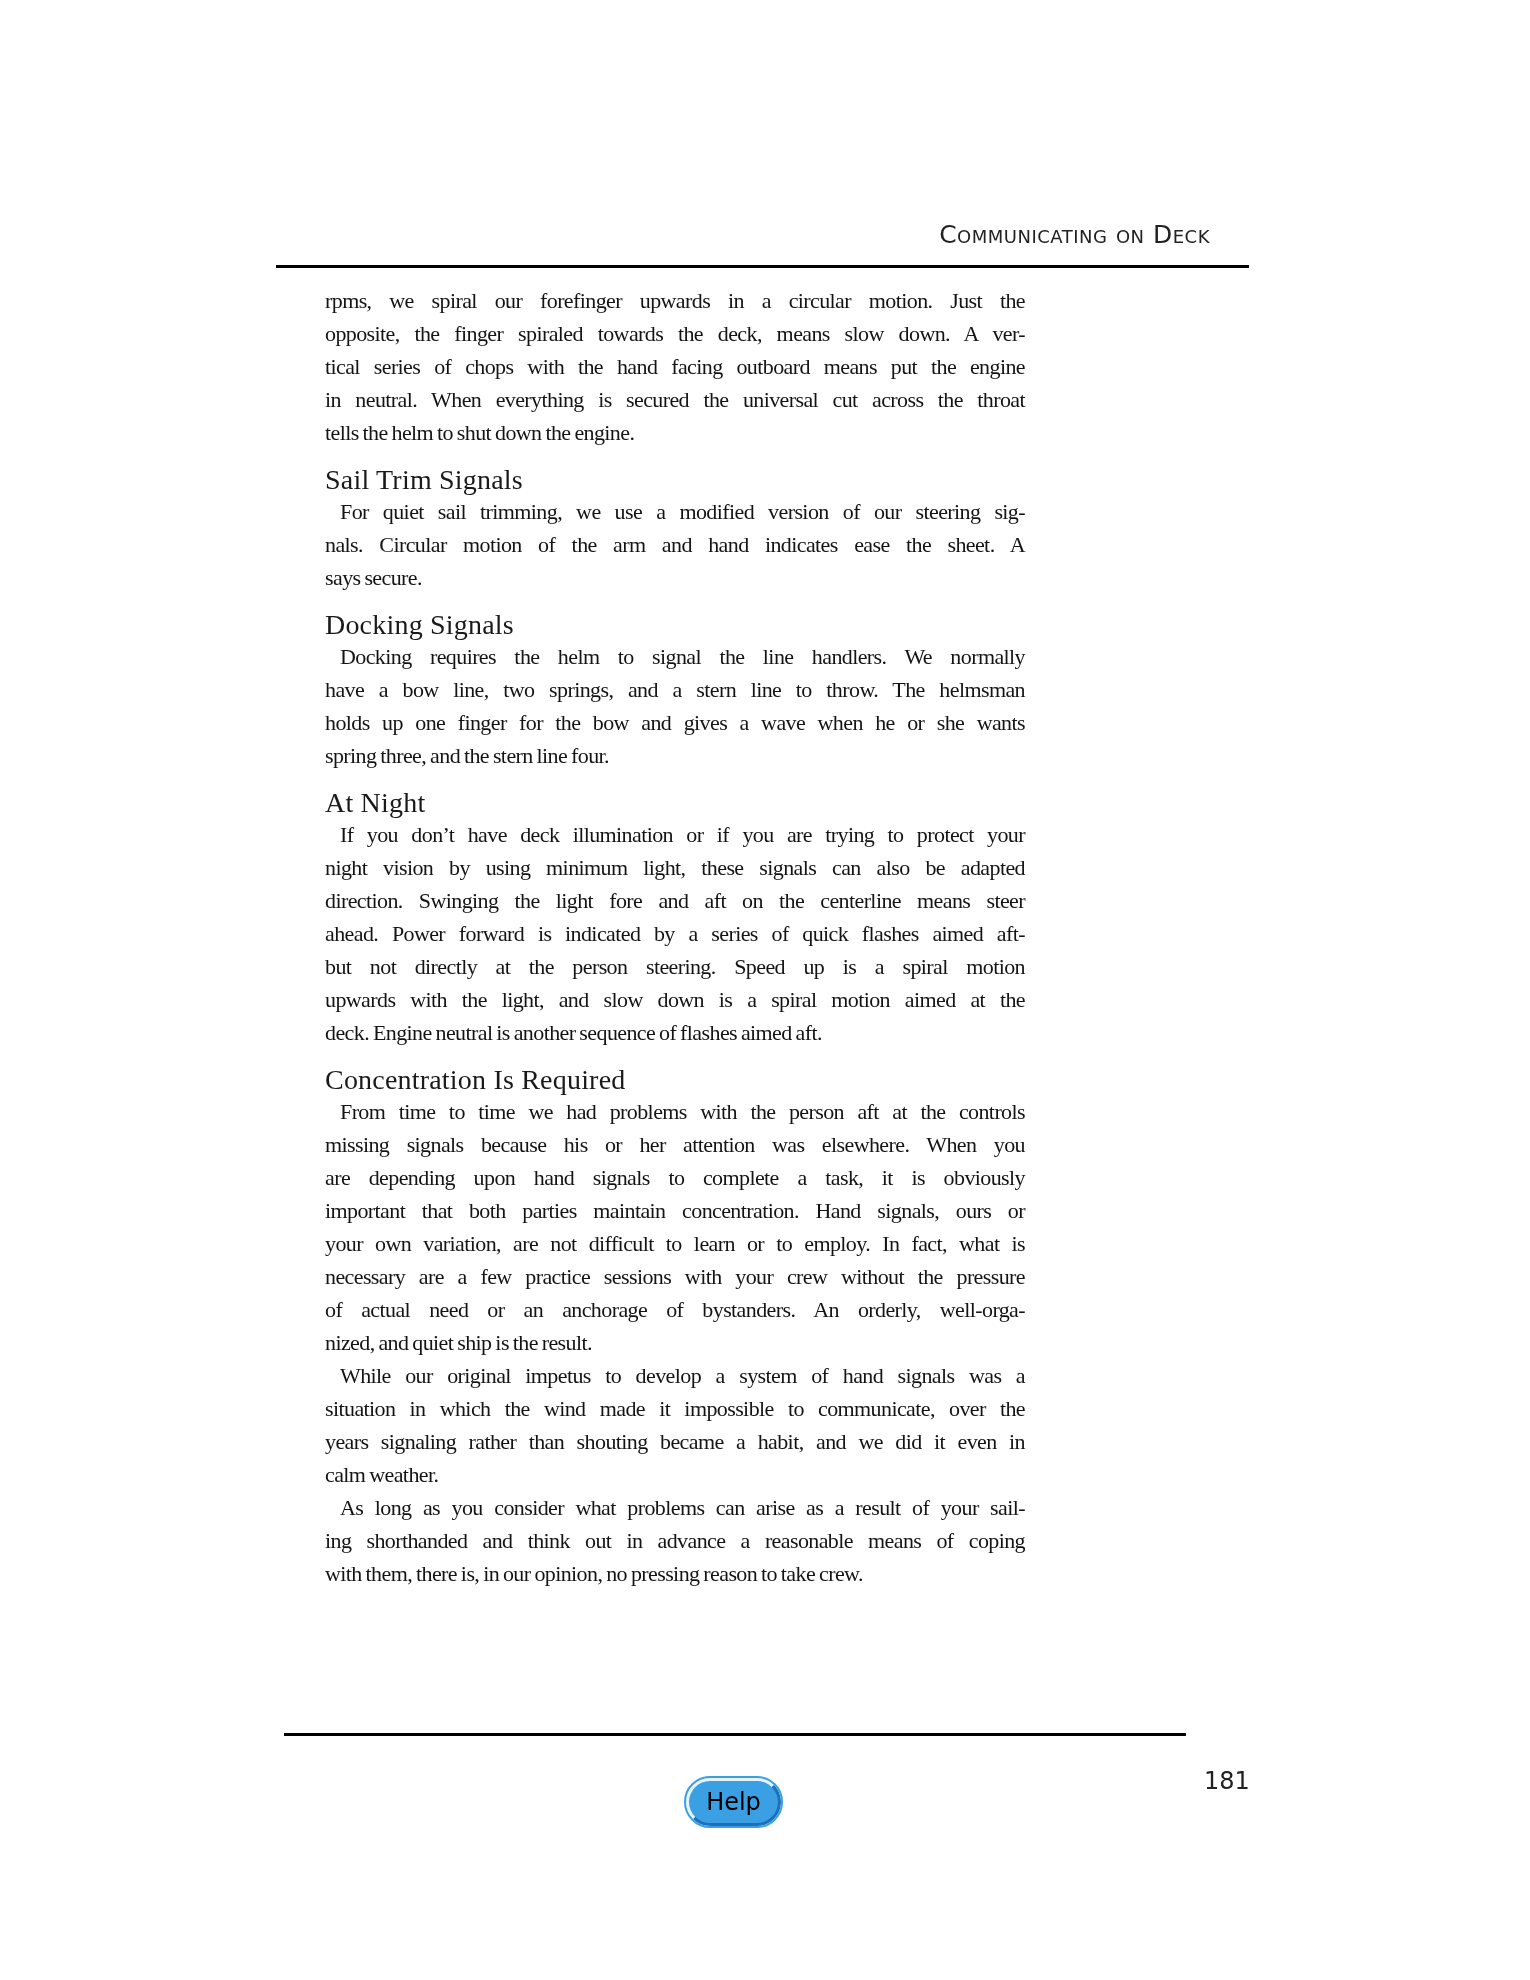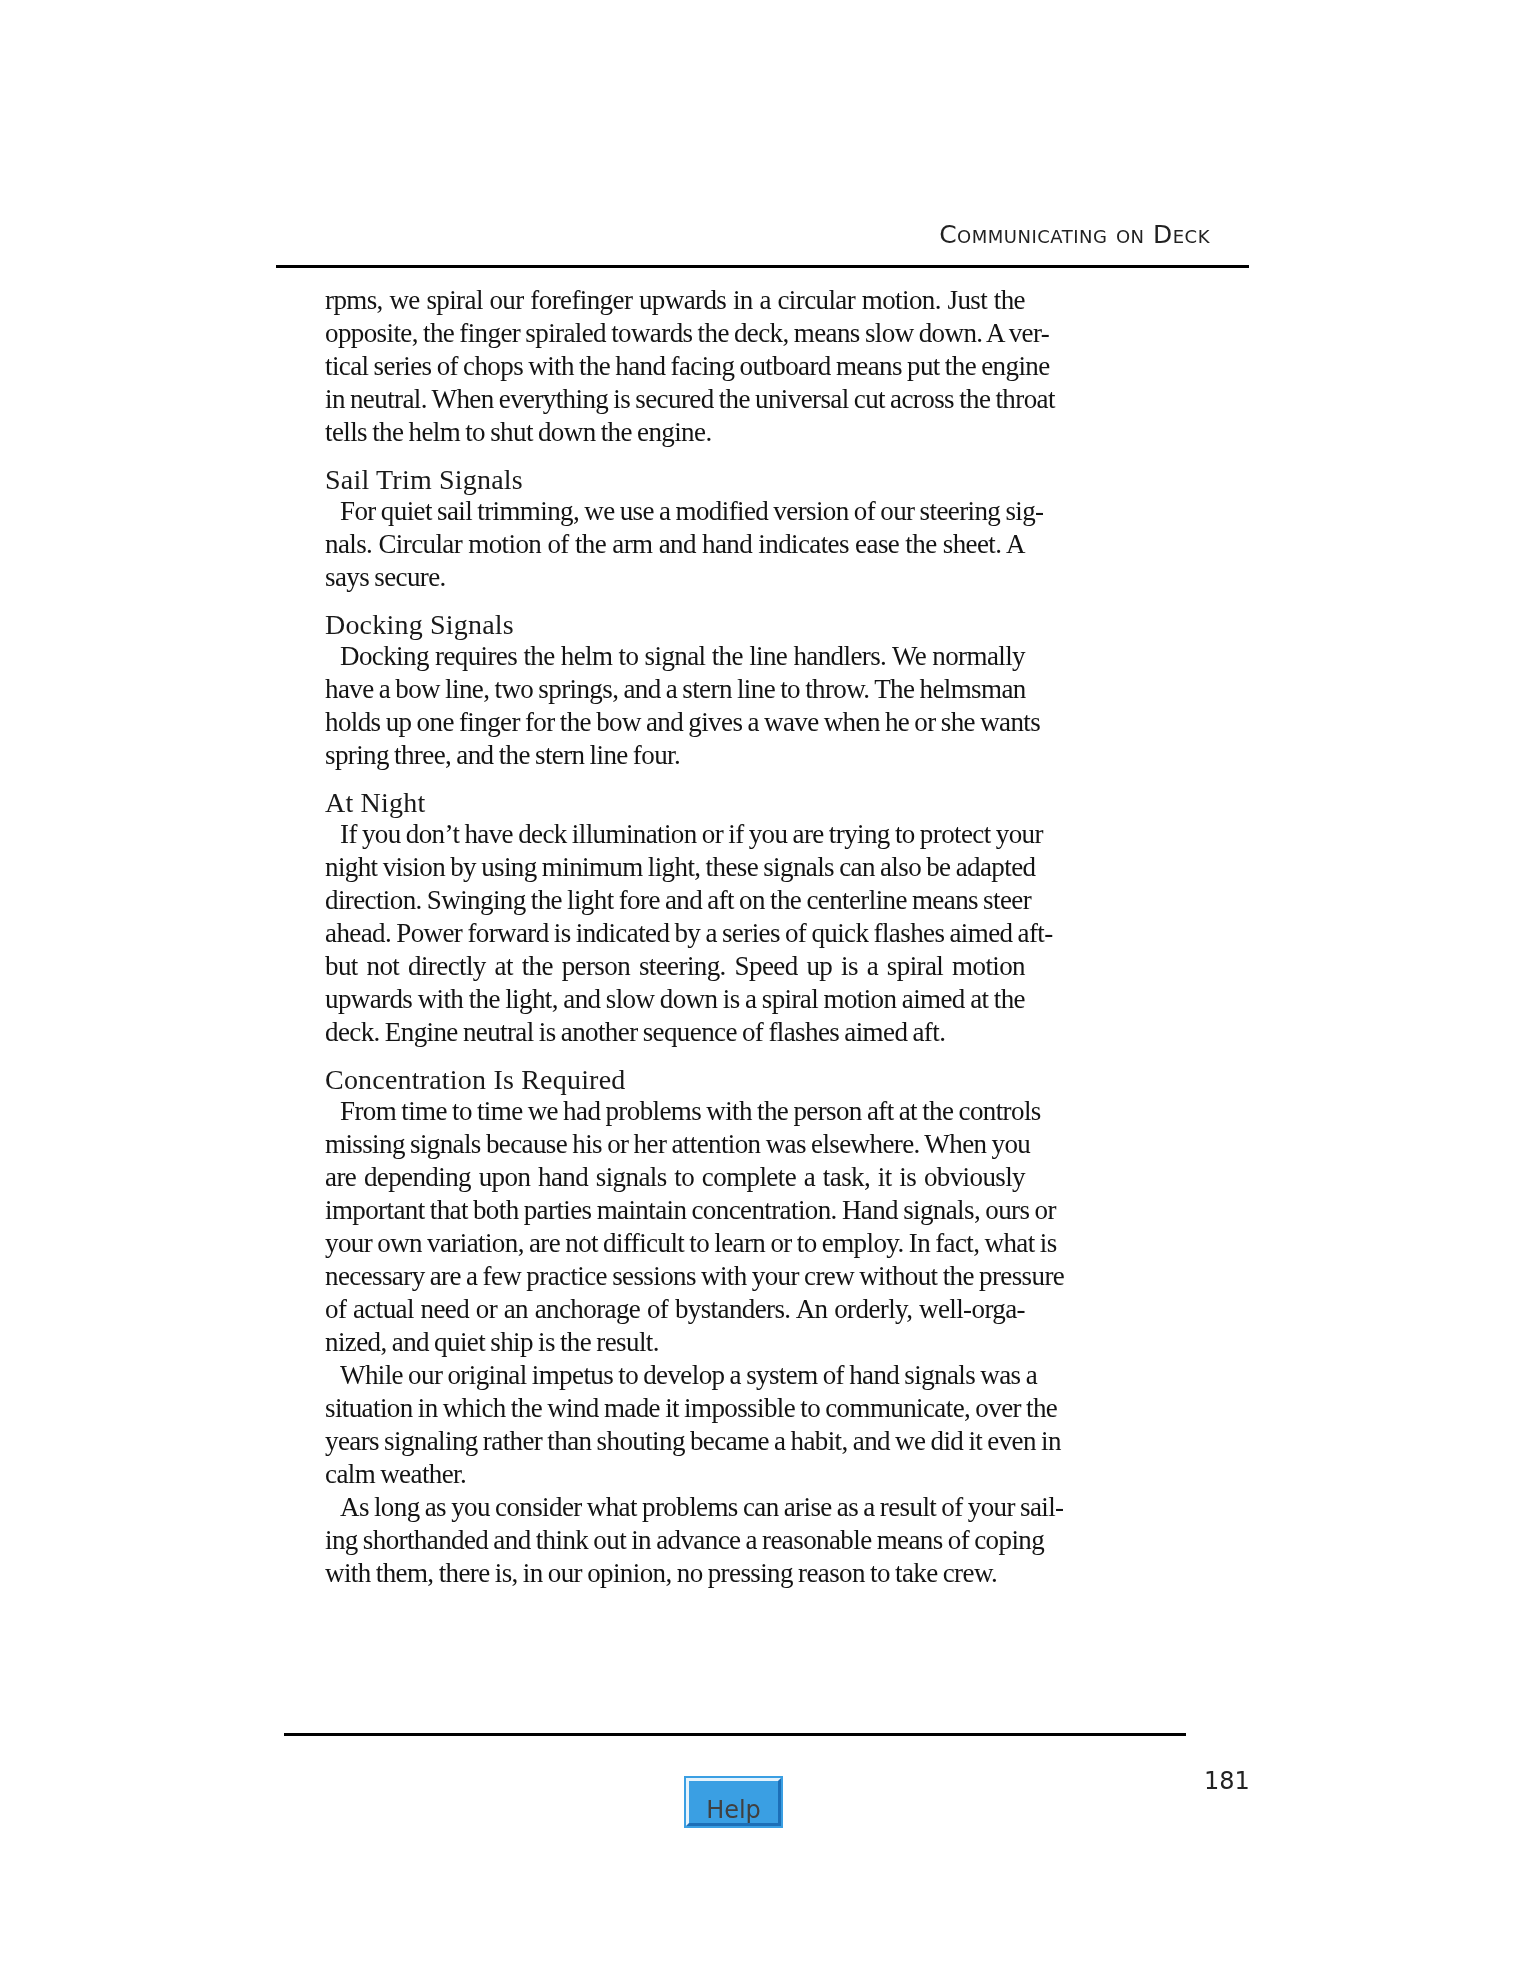--- a/index.html
+++ b/index.html
@@ -39,21 +39,21 @@
     .column {
       position: absolute;
       left: 325px;
       top: 284px;
       width: 700px;
     }
     .line {
       display: block;
       height: 33px;
       line-height: 33px;
-      font-size: 27px;
+      font-size: 22px;
       white-space: nowrap;
       text-align: justify;
       text-align-last: justify;
       letter-spacing: -0.6px;
       word-spacing: -1px;
     }
     .line.last {
       text-align-last: left;
     }
     .line.indent {
@@ -90,27 +90,28 @@
       top: 1778px;
       width: 95px;
       height: 48px;
       box-sizing: border-box;
       background: #3a9fe3;
       border-top: 3px solid #e6f3fc;
       border-left: 3px solid #e6f3fc;
       border-right: 3px solid #1c6fb8;
       border-bottom: 3px solid #1c6fb8;
       outline: 2px solid #3a9fe3;
-      color: #404040;
+      color: #000000;
       font-family: "DejaVu Sans", "Liberation Sans", sans-serif;
       font-size: 24px;
       line-height: 42px;
       text-align: center;
       cursor: pointer;
-      padding: 8px;
+      padding: 0;
+      border-radius: 24px;
     }
   </style>
 </head>
 <body>
 
 <div class="running-head">Communicating on Deck</div>
 <div class="rule-top"></div>
 
 <div class="column">
 

